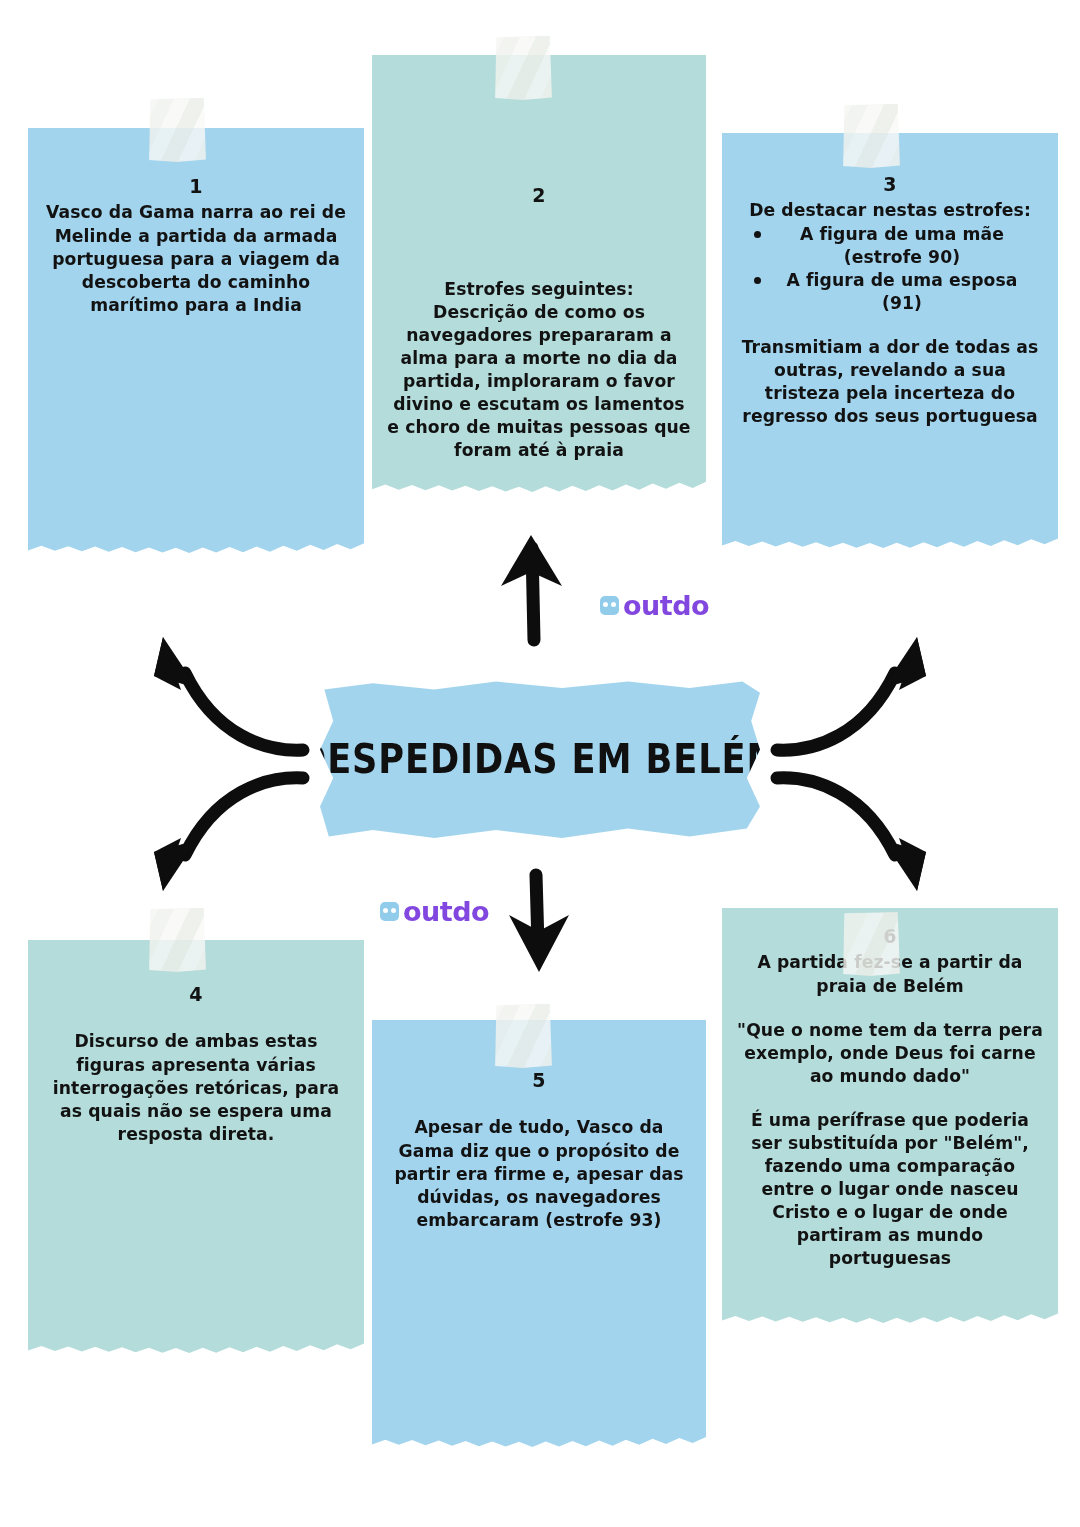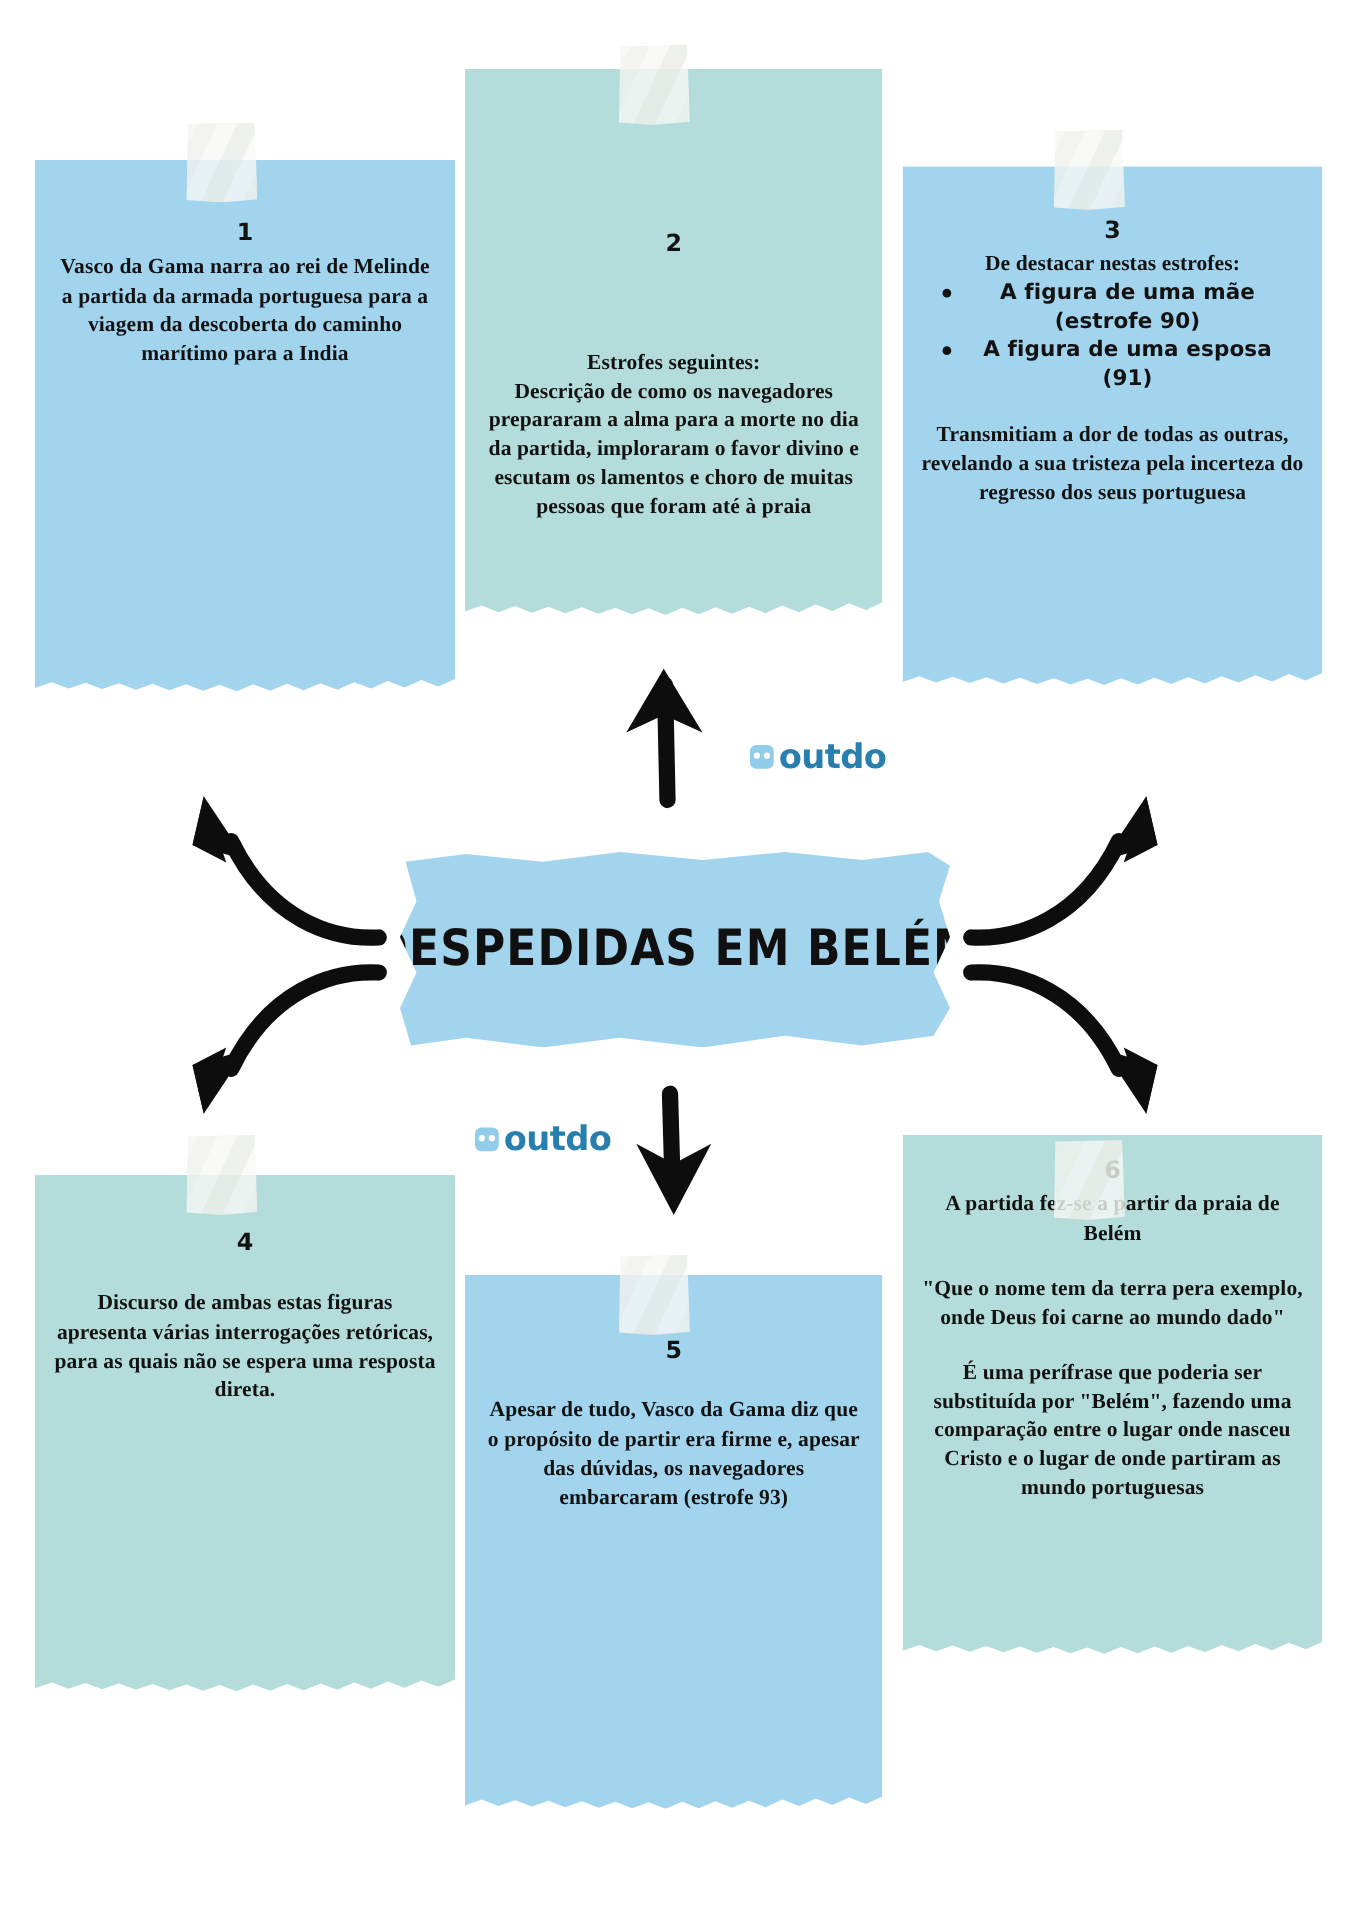--- a/index.html
+++ b/index.html
@@ -53,21 +53,21 @@
     );
   }
 
   .card .num {
     display: block;
     font-size: 19px;
     font-weight: bold;
     margin-bottom: 2px;
   }
 
-  .card p { margin: 0; font-family: Liberation Serif, serif; }
+  .card p { margin: 0; }
   .card .gap { height: 21px; }
 
   .bullets {
     list-style: none;
     margin: 0;
     padding: 0;
   }
   .bullets li {
     position: relative;
     padding: 0 10px 0 34px;
@@ -166,21 +166,21 @@
     border-radius: 50%;
     background: #ffffff;
   }
   .watermark .wm-mark::before { left: 3px; }
   .watermark .wm-mark::after  { right: 3px; }
   .watermark .wm-text {
     font-family: "DejaVu Sans", sans-serif;
     font-weight: bold;
     font-size: 27px;
     line-height: 1;
-    color: #0369a1;
+    color: #6d28d9;
     letter-spacing: -0.5px;
   }
 </style>
 </head>
 <body>
 
 <div class="canvas">
 
   <div class="card c-blue" style="left:28px; top:128px; width:336px; height:428px; padding-top:46px;">
     <span class="num">1</span>

